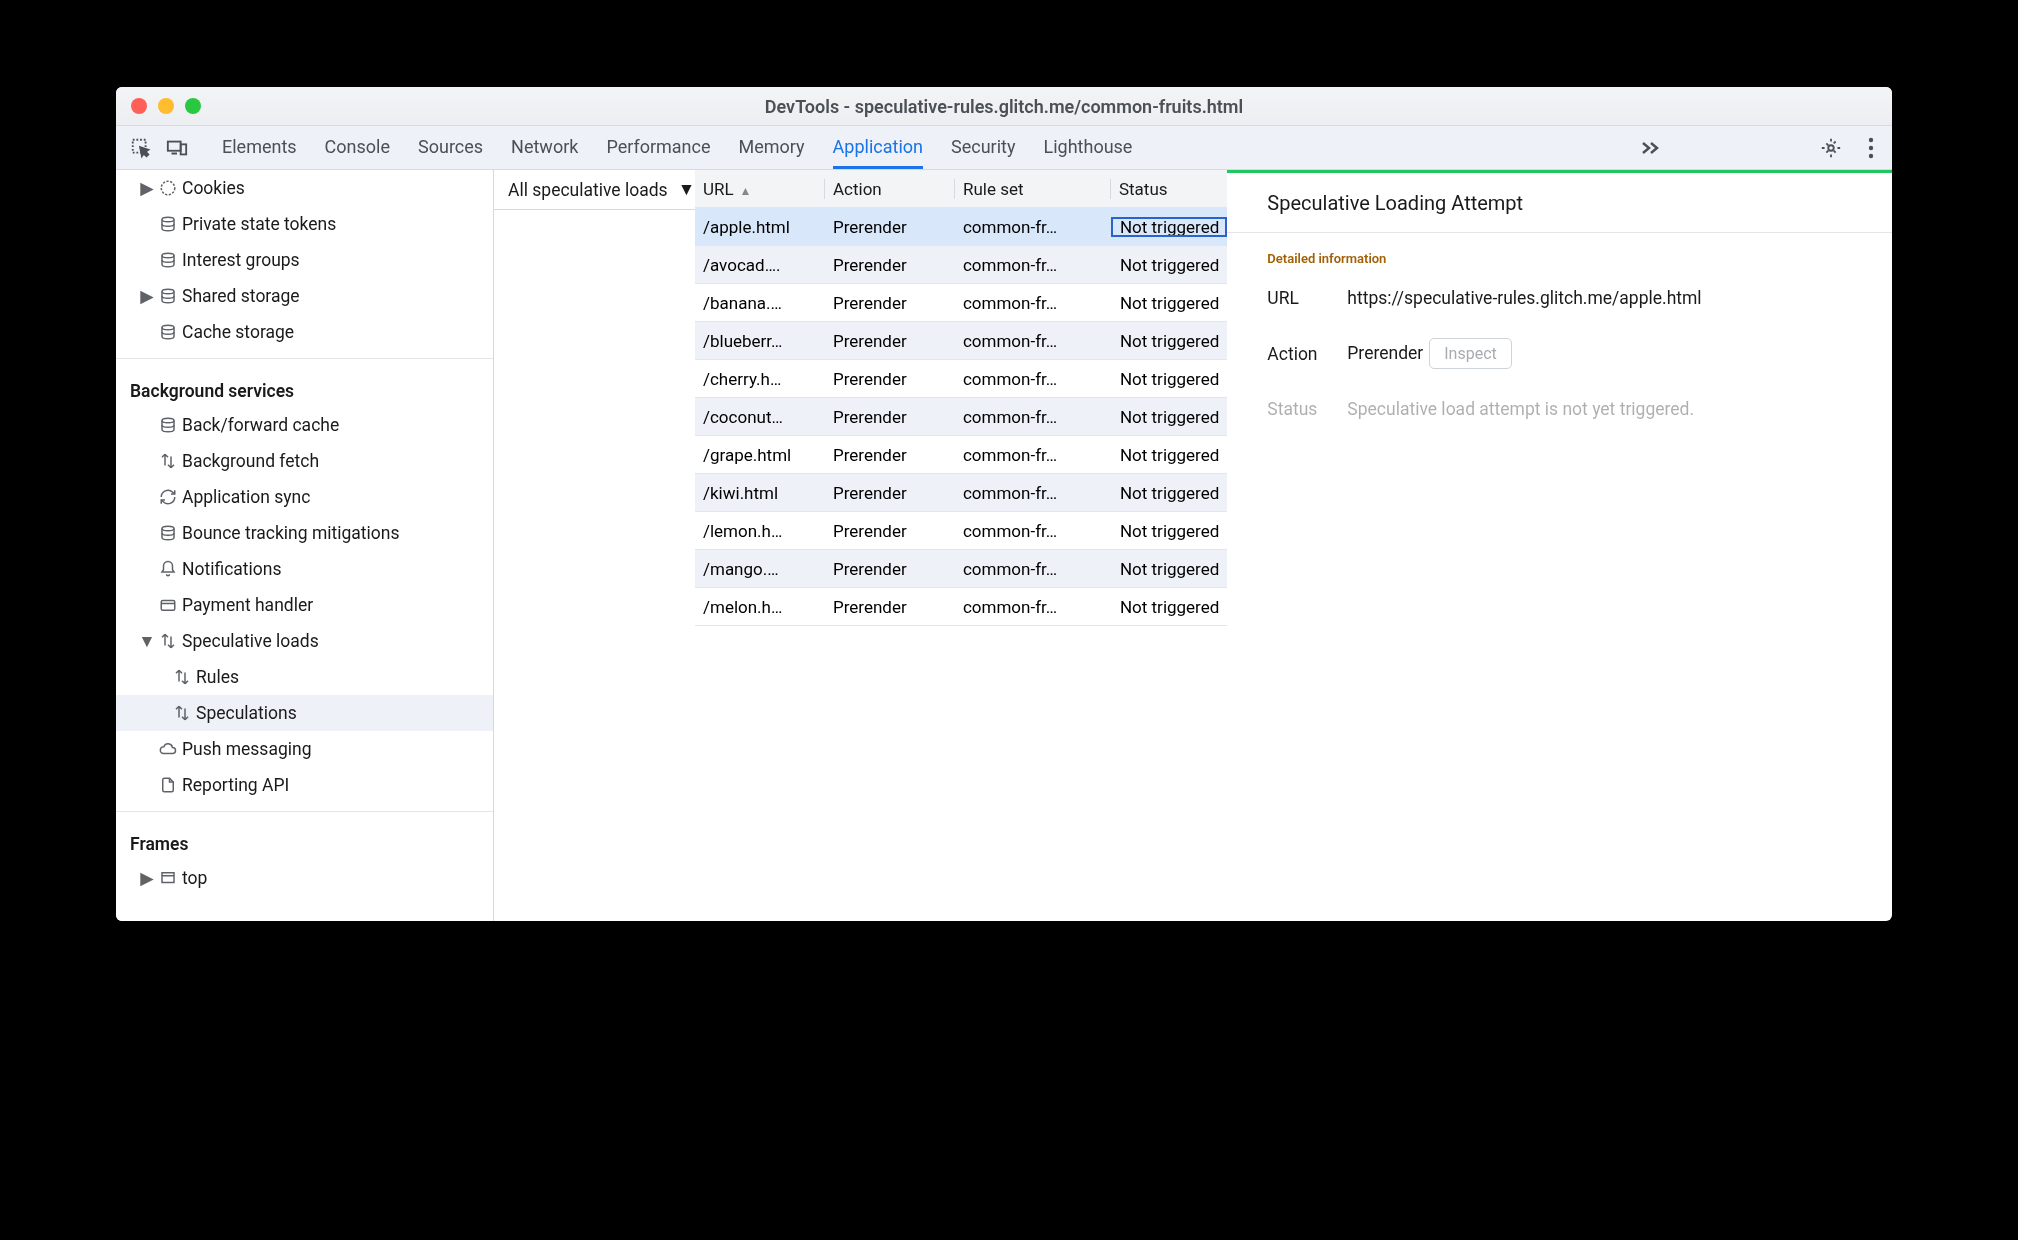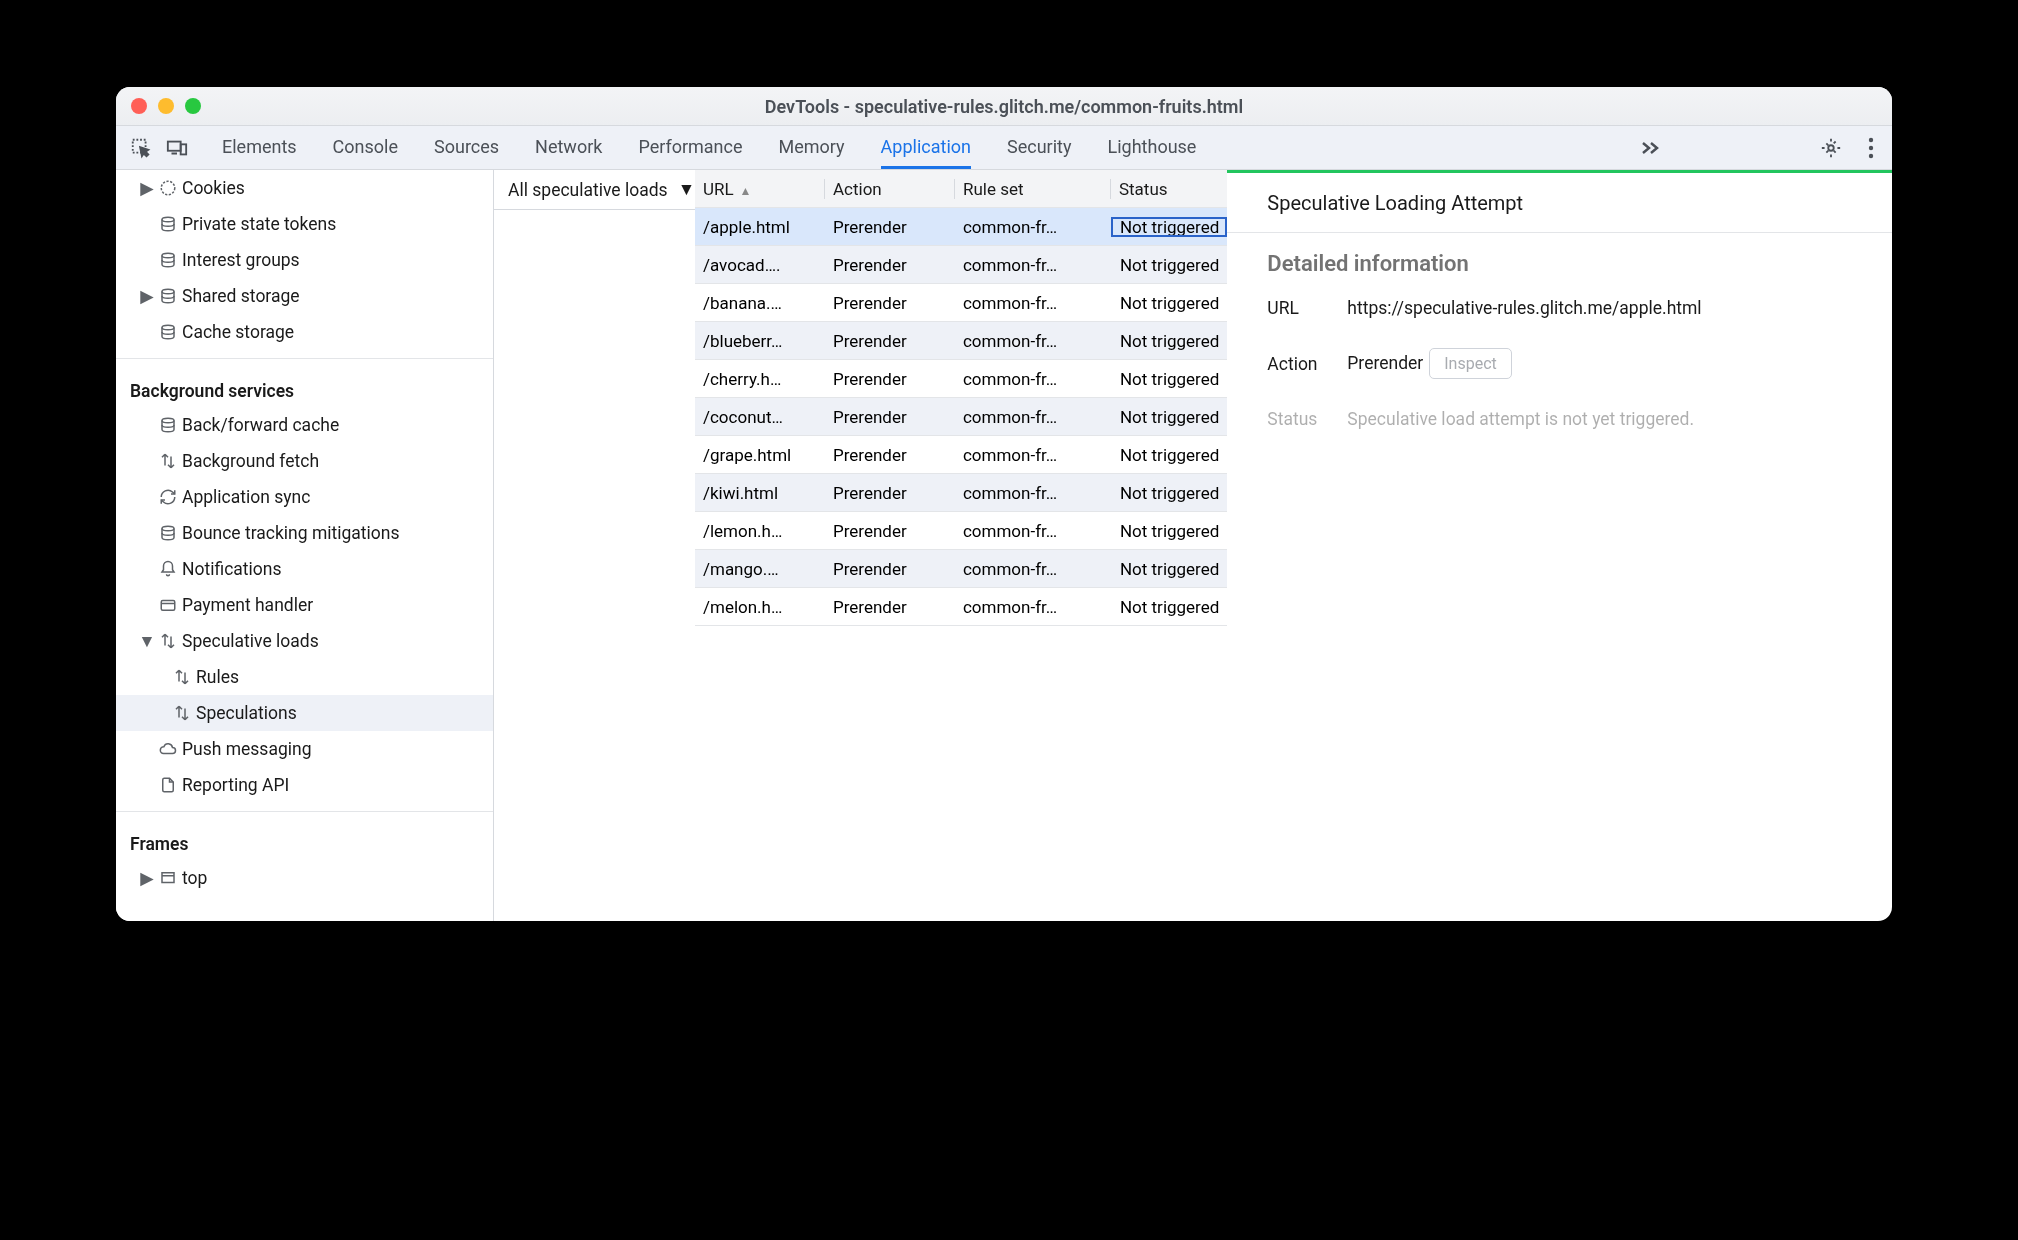--- a/index.html
+++ b/index.html
@@ -1,26 +1,26 @@
 <!DOCTYPE html>
 <html><head>
 <meta charset="utf-8">
 <style>
 *{margin:0;padding:0;box-sizing:border-box;font-family:-apple-system,BlinkMacSystemFont,"Segoe UI",Roboto,Helvetica,Arial,sans-serif;-webkit-font-smoothing:antialiased}
 body{background:#000;width:2018px;height:1240px;position:relative}
-.window{position:absolute;left:116px;top:87px;width:1776px;height:834px;background:#fff;border-radius:14px;box-shadow:0 30px 80px rgba(0,0,0,0.6);overflow:hidden;display:flex;flex-direction:column}
+.window{position:absolute;left:116px;top:87px;width:1776px;height:834px;background:#fff;border-radius:6px;box-shadow:0 30px 80px rgba(0,0,0,0.6);overflow:hidden;display:flex;flex-direction:column}
 .titlebar{height:39px;background:linear-gradient(#f3f4f6,#eceef1);display:flex;align-items:center;position:relative;border-bottom:1px solid #d6d9de}
 .traffic{position:absolute;left:15px;display:flex;gap:11px}
 .traffic div{width:16px;height:16px;border-radius:50%}
 .tl-red{background:#ff5f57}.tl-yellow{background:#febc2e}.tl-green{background:#28c840}
 .title{flex:1;text-align:center;font-size:18px;font-weight:600;color:#4b5057}
 .toolbar{height:44px;background:#eef1f7;border-bottom:1px solid #d6d9de;display:flex;align-items:center;padding:0 10px 0 14px}
 .tb-left{display:flex;gap:14px;align-items:center}
 .tb-icon{width:22px;height:22px;display:flex;align-items:center;justify-content:center;color:#4b5057}
-.tabs{display:flex;gap:36px;margin-left:34px;align-items:flex-end;height:100%}
+.tabs{display:flex;gap:28px;margin-left:34px;align-items:flex-end;height:100%}
 .tab{font-size:18px;color:#4b5057;cursor:pointer;padding:8px 0;height:100%;display:flex;align-items:center;border-bottom:3px solid transparent}
 .tab.active{color:#1a73e8;border-bottom-color:#1a73e8}
 .tb-right{margin-left:auto;display:flex;gap:18px;align-items:center;color:#4b5057}
 .main{flex:1;display:flex;overflow:hidden}
 .sidebar{width:378px;border-right:1px solid #d6d9de;overflow:hidden;font-size:17.5px;color:#1a1a1a;background:#fff}
 .side-item{display:flex;align-items:center;height:36px;padding-left:0;cursor:pointer;white-space:nowrap}
 .side-item .exp{width:14px;display:flex;justify-content:center;color:#5f6368}
 .side-item .ico{width:28px;display:flex;justify-content:center;color:#5f6368}
 .side-item.sel{background:#eef1f7}
 .side-hdr{font-weight:600;padding:14px 0 6px 14px;font-size:17.5px}
@@ -40,21 +40,21 @@
 .c-status{flex:1}
 .thead .th{border-right:1px solid #d6d9de}
 .thead .th:last-child{border-right:none}
 .sort-arrow{color:#888;font-size:12px;margin-left:6px}
 .trow:nth-child(even){background:#eef1f7}
 .trow.sel{background:#d9e7fb}
 .trow .td.c-status{border-left:1px solid transparent}
 .trow.sel .td.c-status{outline:2px solid #2a63c9;outline-offset:-2px;background:#d9e7fb}
 .detail{flex:1;border-top:3px solid #22c55e;display:flex;flex-direction:column;overflow:hidden}
 .detail-title{height:60px;border-bottom:1px solid #e3e5e8;display:flex;align-items:center;padding-left:40px;font-size:20px;color:#1a1a1a}
-.detail-sub{padding:18px 40px 14px;font-size:22px;font-weight:600;color:#737373}
+.detail-sub{padding:18px 40px 14px;font-size:13px;font-weight:600;color:#a16207}
 .detail-row{display:flex;padding:8px 40px;font-size:17.5px;color:#1a1a1a;align-items:center}
 .detail-label{width:80px;color:#1a1a1a}
 .detail-val{flex:1;color:#1a1a1a}
 .btn-dis{border:1px solid #cfd3da;border-radius:5px;padding:5px 14px;color:#a8abb0;background:#fff;margin-left:6px;font-size:16px}
 svg{display:block}
 </style>
 </head>
 <body>
 
 <div class="window">

